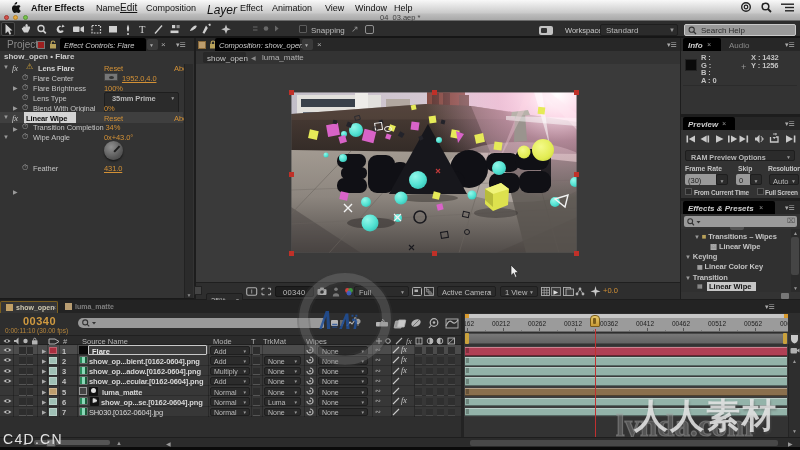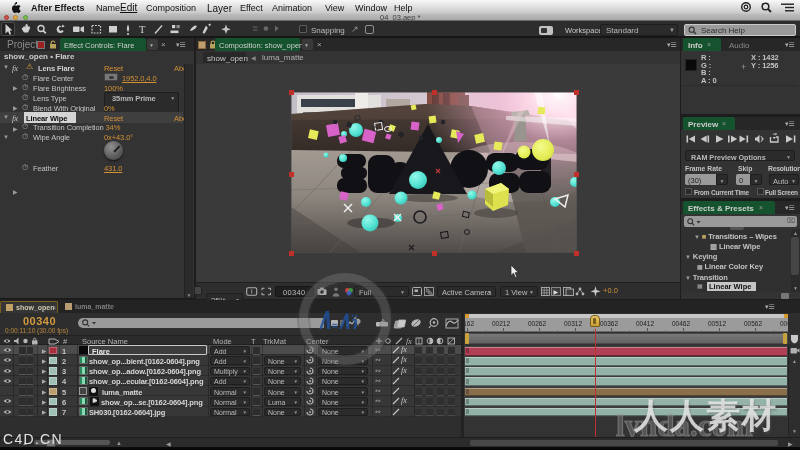--- a/index.html
+++ b/index.html
@@ -3,40 +3,40 @@
 <meta charset="utf-8">
 <style>
 * { margin:0; padding:0; box-sizing:border-box; }
 html,body { width:800px; height:450px; overflow:hidden; background:#1d1d1d;
   font-family:"Liberation Sans", sans-serif; }
 .abs { position:absolute; }
 #stage { position:relative; width:800px; height:450px; overflow:hidden; }
 .txt { color:#c3c3c3; font-size:7.5px; white-space:nowrap; letter-spacing:-0.1px; }
 .org { color:#d39136; }
 .dd { background:#2b2b2b; border:1px solid #1e1e1e; border-radius:2px; color:#b9b9b9; }
-.tab { background:#14532d; border-radius:2px 2px 0 0; }
+.tab { background:#000000; border-radius:2px 2px 0 0;font-style:italic; }
 </style>
 </head>
 <body>
 <div id="stage">
 
 <div class="abs" style="left:0;top:0;width:800px;height:21px;
   background:linear-gradient(#f8f8f8,#cacaca 13px,#bdbdbd 14px,#a9a9a9); border-bottom:1px solid #6a6a6a;">
   <div class="abs" style="left:4px;top:14.5px;width:5px;height:5px;border-radius:3px;background:#d5514a;border:0.5px solid #a03a34;"></div>
   <div class="abs" style="left:13px;top:14.5px;width:5px;height:5px;border-radius:3px;background:#e6a93c;border:0.5px solid #b5822a;"></div>
   <div class="abs" style="left:23px;top:14.5px;width:5px;height:5px;border-radius:3px;background:#78c24a;border:0.5px solid #58953a;"></div>
   <div class="abs" style="left:380px;top:13px;font-size:7.5px;color:#3d3d3d;">04_03.aep *</div>
   <svg class="abs" style="left:11px;top:2px;" width="10" height="11" viewBox="0 0 10 11">
     <path d="M6.2 0.2 c0.1 0.8 -0.4 1.7 -1 2.1 c-0.5 0.4 -1.3 0.6 -1.7 0.4 c-0.1-0.8 0.4-1.6 0.9-2 C4.9 0.2 5.7 0 6.2 0.2 Z M7.5 3.2 c1 0 1.7 0.5 2.1 1.1 c-1.1 0.7-1.4 1.5-1.3 2.5 c0.1 1 0.7 1.7 1.5 2 c-0.4 1-1.3 2.2-2.2 2.2 c-0.8 0-1.1-0.5-2-0.5 c-0.9 0-1.3 0.5-2 0.5 C2.6 11 1.2 8.9 1 6.9 C0.8 4.9 2 3.4 3.5 3.3 c0.8 0 1.5 0.5 2 0.5 C6 3.8 6.7 3.2 7.5 3.2 Z" fill="#111"></path>
   </svg>
   <div class="abs" style="left:31px;top:2.5px;font-size:9px;font-weight:bold;color:#111;">After Effects</div>
   <div class="abs" style="left:96px;top:2.5px;font-size:9px;color:#111;">Name</div>
   <div class="abs" style="left:120px;top:2px;font-size:10px;color:#111;text-decoration:underline;">Edit</div>
   <div class="abs" style="left:146px;top:2.5px;font-size:9px;color:#111;">Composition</div>
-  <div class="abs" style="left:207px;top:2.5px;font-size:10px;color:#111;">Layer</div>
+  <div class="abs" style="left:207px;top:2.5px;font-size:12px;color:#111;font-style:italic;">Layer</div>
   <div class="abs" style="left:240px;top:2.5px;font-size:9px;color:#111;">Effect</div>
   <div class="abs" style="left:272px;top:2.5px;font-size:9px;color:#111;">Animation</div>
   <div class="abs" style="left:325px;top:2.5px;font-size:9px;color:#111;">View</div>
   <div class="abs" style="left:355px;top:2.5px;font-size:9px;color:#111;">Window</div>
   <div class="abs" style="left:394px;top:2.5px;font-size:9px;color:#111;">Help</div>
   <svg class="abs" style="left:738px;top:2px;" width="16" height="10" viewBox="0 0 16 10">
     <circle cx="8" cy="5" r="4.3" fill="none" stroke="#222" stroke-width="1.4"></circle>
     <circle cx="8" cy="5" r="1.8" fill="none" stroke="#222" stroke-width="1.2"></circle>
   </svg>
   <svg class="abs" style="left:761px;top:2px;" width="11" height="11" viewBox="0 0 11 11">
@@ -622,21 +622,21 @@
       </g>
     </svg>
     <svg class="abs" style="left:48px;top:1.5px;" width="12" height="7" viewBox="0 0 12 7">
           <path d="M1 1 h6 l4 2.5 L7 6 H1 Z" fill="none" stroke="#b5b5b5" stroke-width="1"></path>
         </svg>
     <span class="abs" style="left:63px;top:1px;font-size:7.5px;color:#b5b5b5;">#</span>
     <span class="abs" style="left:82px;top:1px;font-size:7.5px;color:#b5b5b5;">Source Name</span>
     <span class="abs" style="left:213px;top:1px;font-size:7.5px;color:#b5b5b5;">Mode</span>
     <span class="abs" style="left:251px;top:1px;font-size:7.5px;color:#b5b5b5;">T</span>
     <span class="abs" style="left:263px;top:1px;font-size:7.5px;color:#b5b5b5;">TrkMat</span>
-    <span class="abs" style="left:306px;top:1px;font-size:7.5px;color:#b5b5b5;">Center</span>
+    <span class="abs" style="left:306px;top:1px;font-size:7.5px;color:#b5b5b5;">Wipes</span>
     <svg class="abs" style="left:374px;top:0px;" width="88 " height="10" viewBox="0 0 88 10">
       <g fill="#b5b5b5" stroke="#b5b5b5">
         <path d="M2 5 h6 M5 2 v6" stroke-width="1"></path>
         <circle cx="14" cy="5" r="2.3" fill="none" stroke-width="1"></circle>
         <line x1="22" y1="8" x2="28" y2="2" stroke-width="1.1"></line>
         <text x="32" y="8" font-size="8" font-style="italic" font-family="Liberation Serif, serif" stroke="none">fx</text>
         <rect x="42" y="2" width="6" height="6" fill="none" stroke-width="0.9"></rect>
             <line x1="45" y1="2" x2="45" y2="8" stroke-width="0.7"></line>
         <circle cx="56" cy="5" r="2.8" fill="none" stroke-width="0.9"></circle>
             <path d="M56 2.2 a2.8 2.8 0 0 1 0 5.6 Z"></path>
@@ -884,21 +884,21 @@
           <svg style="position:absolute;left:3px;top:2px;" width="9" height="6" viewBox="0 0 9 6">
             <path d="M0.5 3 q4-3.5 8 0 q-4 3.5-8 0 Z" fill="#c0c0c0"></path>
             <circle cx="4.5" cy="3" r="1.3" fill="#2e2e2e"></circle>
           </svg>
           <span class="abs" style="left:19px;top:2px;width:6.5px;height:6.5px;background:#2d2d2d;box-shadow:0 1px 0 #555;"></span>
           <span class="abs" style="left:26.5px;top:2px;width:6.5px;height:6.5px;background:#2d2d2d;box-shadow:0 1px 0 #555;"></span>
           <span class="abs" style="left:42px;top:2.5px;font-size:5.5px;color:#aaa;">▶</span>
           <span class="abs" style="left:49px;top:1.5px;width:7.5px;height:7.5px;background:#9fc0b5;border:1px solid rgba(255,255,255,0.25);"></span>
           <span class="abs" style="left:62px;top:1.5px;font-size:7.5px;font-weight:bold;color:#c3c3c3;">7</span>
           <span class="abs" style="left:79px;top:0.5px;width:8.5px;height:8.5px;background:linear-gradient(90deg,#2a8a5a 33%,#8ad8b8 33%,#8ad8b8 66%,#1a5a38 66%);border-radius:1px;border:0.5px solid #666;"></span>
-          <div class="abs" style="left:89px;top:1.5px;width:118px;height:9px;overflow:hidden;font-size:7.5px;color:#d6d6d6;font-weight:bold;letter-spacing:-0.15px;">SH030.[0162-0604].jpg</div>
+          <div class="abs" style="left:89px;top:1.5px;width:118px;height:9px;overflow:hidden;font-size:7.5px;color:#d6d6d6;font-weight:normal;letter-spacing:-0.15px;">SH030.[0162-0604].jpg</div>
           <div class="abs dd" style="left:210px;top:1px;width:40px;height:8.6px;">
             <span style="position:absolute;left:3px;top:0.5px;font-size:7px;">Normal</span>
             <span style="position:absolute;right:2px;top:1.5px;font-size:4.5px;color:#999;">▼</span>
           </div>
           <span class="abs" style="left:253px;top:2px;width:6.5px;height:6.5px;background:#2d2d2d;box-shadow:0 1px 0 #555;"></span>
           <div class="abs dd" style="left:264px;top:1px;width:37px;height:8.6px;">
             <span style="position:absolute;left:3px;top:0.5px;font-size:7px;">None</span>
             <span style="position:absolute;right:2px;top:1.5px;font-size:4.5px;color:#999;">▼</span>
           </div>
           <svg style="position:absolute;left:306px;top:1px;" width="8" height="8" viewBox="0 0 8 8">

